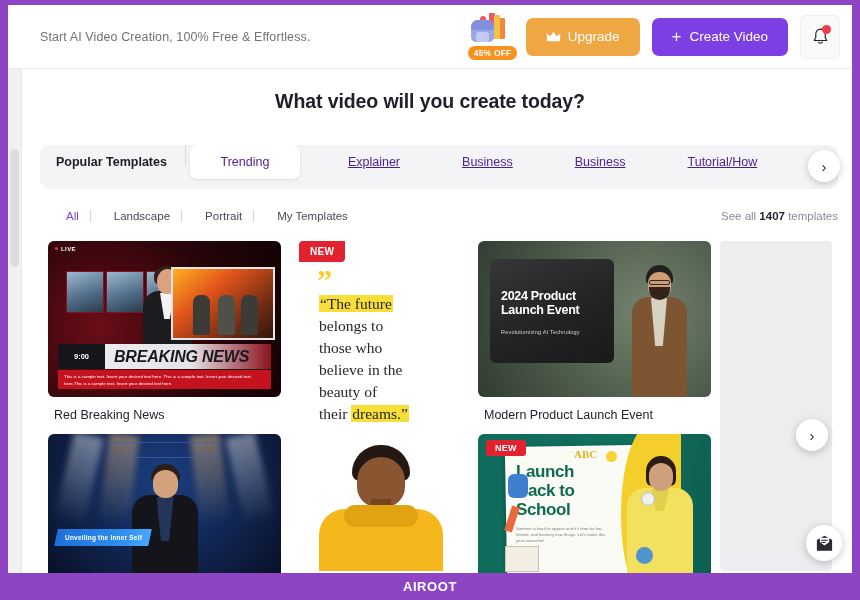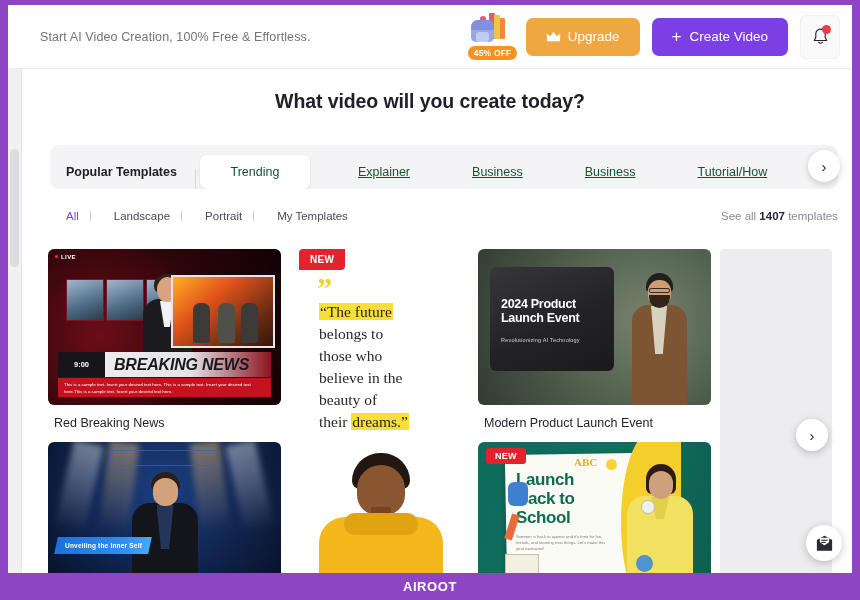--- a/index.html
+++ b/index.html
@@ -144,32 +144,32 @@
     text-align: center;
     font-size: 19.5px;
     font-weight: bold;
     color: #20202a;
     letter-spacing: -.1px;
   }
 
   
   #tabbar {
     position: absolute;
-    left: 42px; right: 14px; top: 140px;
+    left: 32px; right: 14px; top: 140px;
     height: 44px;
     background: #f4f4f6;
     border-radius: 9px;
     display: flex;
-    align-items: flex-end;
+    align-items: flex-start;
     overflow: hidden;
   }
   .tab {
     flex: 0 0 auto;
     font-size: 12.5px;
-    color: #14532d;
+    color: #4c1d95;
     padding: 0 14px;
     height: 34px;
     display: flex; align-items: center; justify-content: center;
     cursor: pointer;
     white-space: nowrap;
   }
   .tab.head { font-weight: bold; color: #1d1d26; padding-left: 16px; }
   .tab.active {
     background: #ffffff;
     border-radius: 7px;
@@ -226,21 +226,21 @@
     cursor: pointer;
     white-space: nowrap;
   }
   #see-all b { color: #26262e; }
 
   
   #grid {
     position: absolute;
     left: 40px; right: 0; top: 228px; bottom: 0;
   }
-  .col { position: absolute; top: 16px; }
+  .col { position: absolute; top: 8px; }
   #col-1 { left: 0;   width: 233px; }
   #col-2 { left: 251px; width: 163px; }
   #col-3 { left: 430px; width: 233px; }
   #col-4 { left: 672px; width: 112px; }
 
   .card {
     position: relative;
     border-radius: 6px;
     overflow: hidden;
     background: #e9e9ec;

